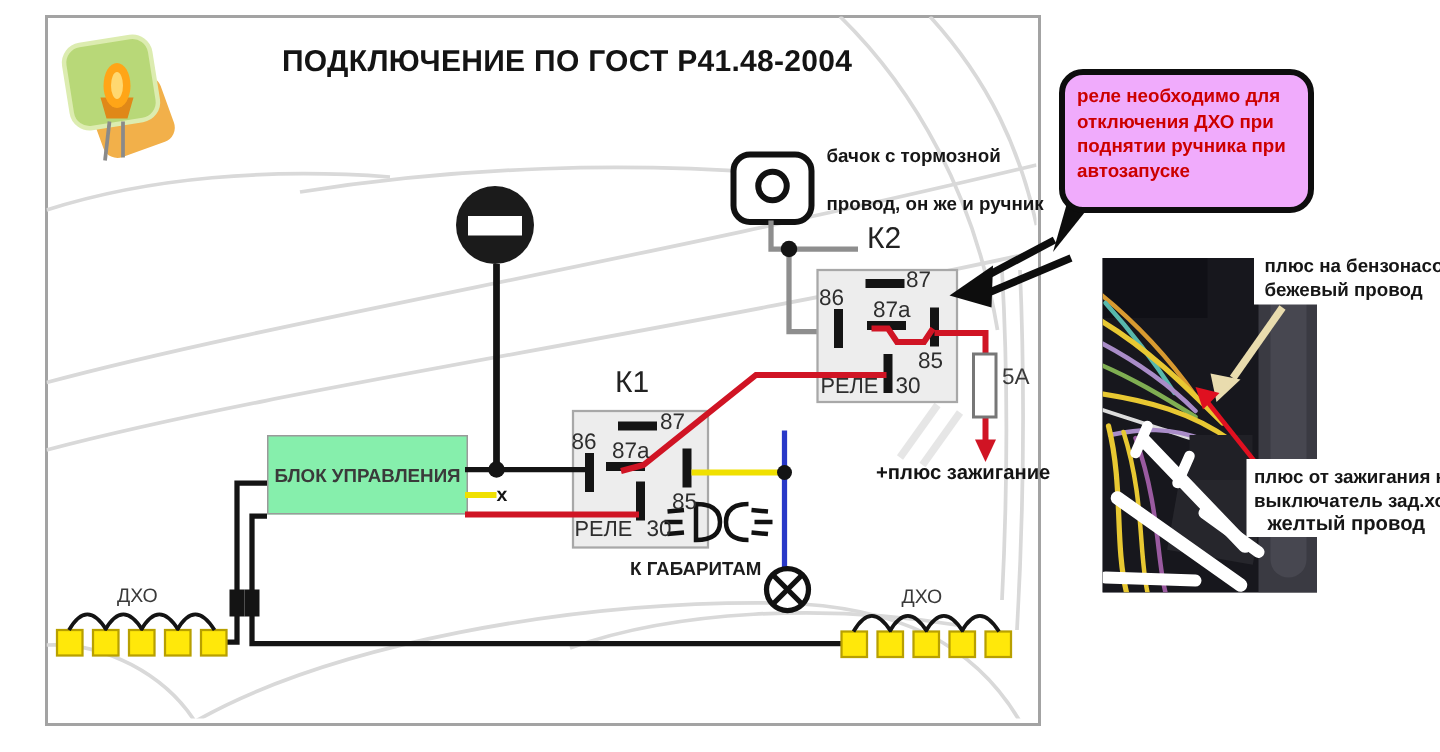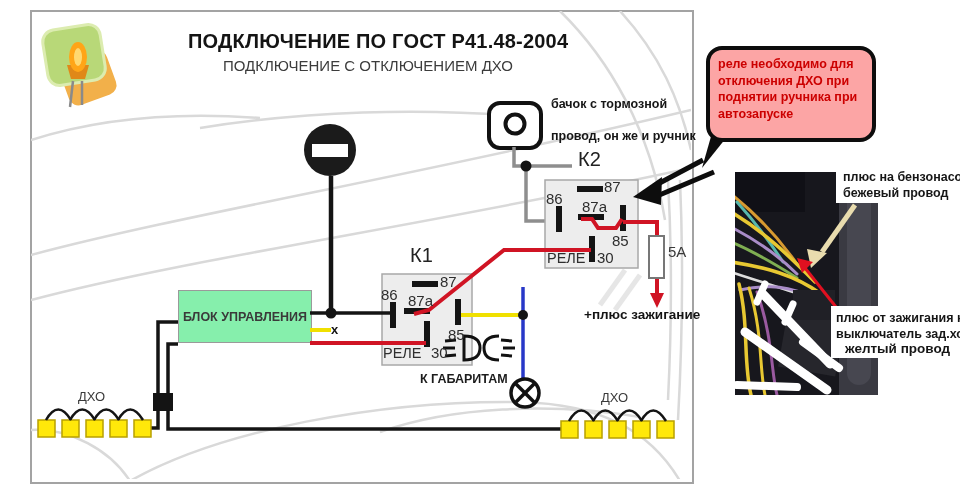--- a/index.html
+++ b/index.html
@@ -11,21 +11,21 @@
   .photo{position:absolute;left:735px;top:172px;width:143px;height:223px;
          background:#17171d;overflow:hidden;z-index:1;}
   svg.overlay{position:absolute;left:0;top:0;z-index:2;pointer-events:none;}
   .txtlayer{position:absolute;left:0;top:0;width:960px;height:501px;z-index:3;pointer-events:none;}
   .title{font-weight:bold;font-size:20px;color:#141414;width:360px;letter-spacing:.2px;}
   .subtitle{font-size:15px;color:#3c3c3c;text-align:center;width:360px;font-weight:500;}
   .note{font-weight:bold;font-size:12.5px;color:#161616;line-height:16px;}
   .pin{font-size:15px;color:#2e2e2e;}
   .relay-name{font-size:14.5px;color:#2e2e2e;}
   .klabel{font-size:20px;color:#222;}
-  .bubble{position:absolute;left:706px;top:46px;width:146px;height:76px;background:#fca5a5;
+  .bubble{position:absolute;left:706px;top:46px;width:146px;height:76px;background:#f0abfc;
           border:4px solid #0d0d0d;border-radius:16px;padding:6px 8px;z-index:3;}
   .bubble div{font-weight:bold;font-size:12.5px;line-height:16.5px;}
   .whitebox{position:absolute;background:#fff;z-index:3;}
   .cu-box{position:absolute;left:178px;top:290px;width:132px;height:51px;background:#86efac;
           border:1.5px solid #9a9a9a;z-index:1;display:flex;align-items:center;justify-content:center;}
   .cu-box span{font-size:12.5px;font-weight:bold;color:#3a3a3a;}
 </style>
 </head>
 <body>
 
@@ -228,21 +228,20 @@
       <line x1="836" y1="307" x2="805" y2="268" stroke="#e01020" stroke-width="3"></line>
       <polygon points="797,258 813,262 802,273" fill="#e01020"></polygon>
     </g>
   </svg>
 
   <div class="whitebox" style="left:836px;top:165px;width:124px;height:38px;"></div>
   <div class="whitebox" style="left:831px;top:306px;width:129px;height:52px;"></div>
 
   <div class="txtlayer">
     <div class="t title" style="left:188px;top:30px;">ПОДКЛЮЧЕНИЕ ПО ГОСТ Р41.48-2004</div>
-    <div class="t subtitle" style="left:188px;top:57px;">ПОДКЛЮЧЕНИЕ С ОТКЛЮЧЕНИЕМ ДХО</div>
 
     <div class="t note" style="left:551px;top:96px;">бачок с тормозной</div>
     <div class="t note" style="left:551px;top:128px;">провод, он же и ручник</div>
 
     <div class="t klabel" style="left:578px;top:148px;">К2</div>
     <div class="t pin" style="left:604px;top:178px;">87</div>
     <div class="t pin" style="left:546px;top:190px;">86</div>
     <div class="t pin" style="left:582px;top:198px;">87а</div>
     <div class="t pin" style="left:612px;top:232px;">85</div>
     <div class="t pin" style="left:597px;top:249px;">30</div>

